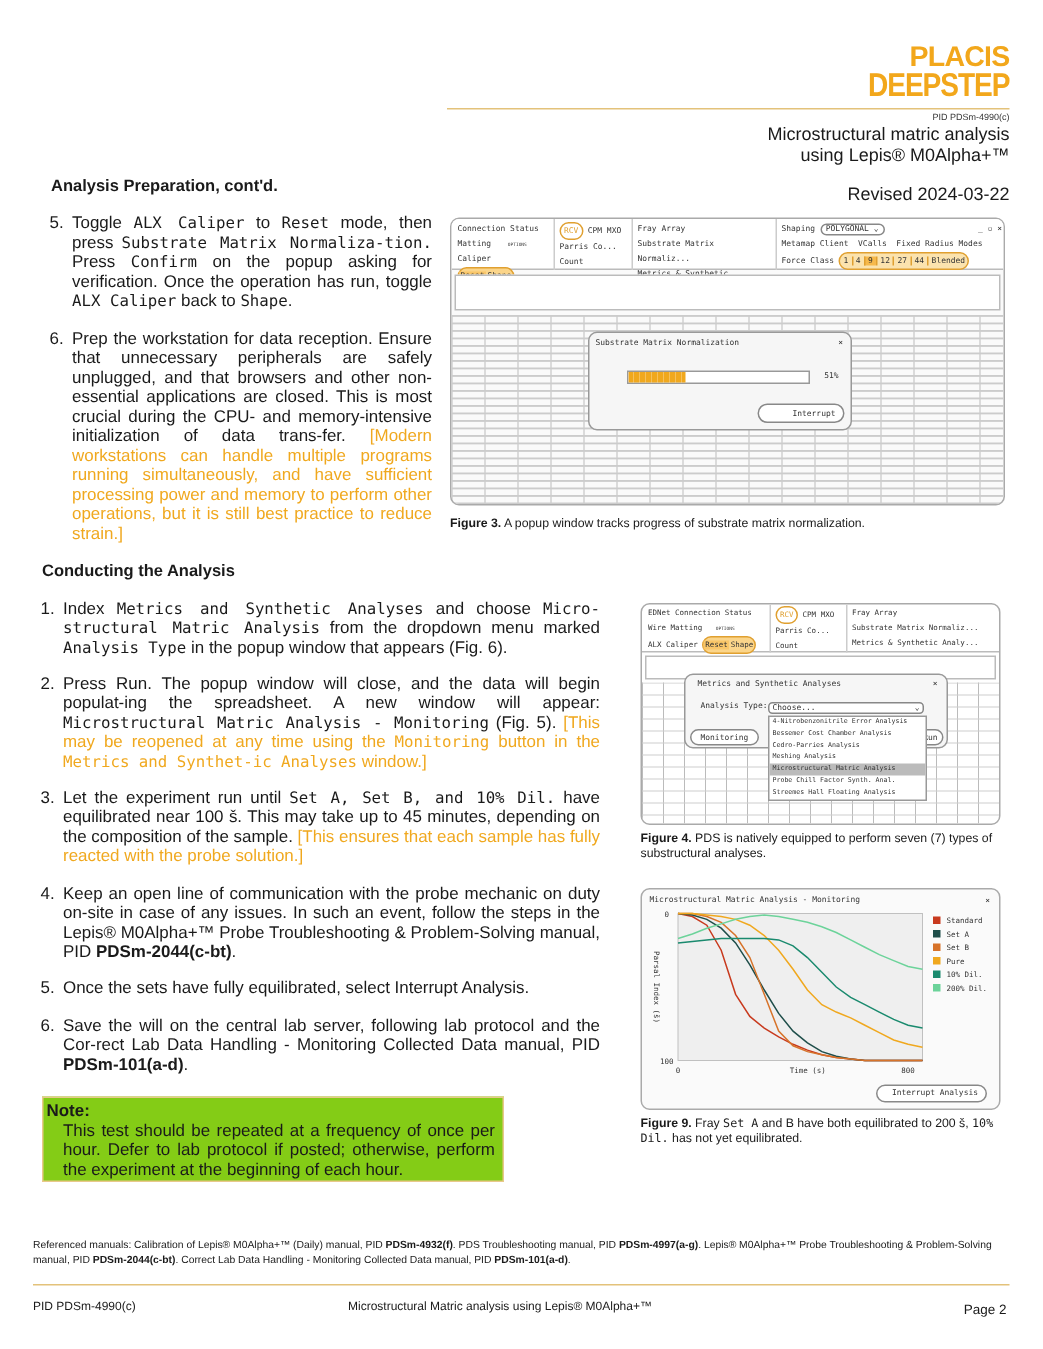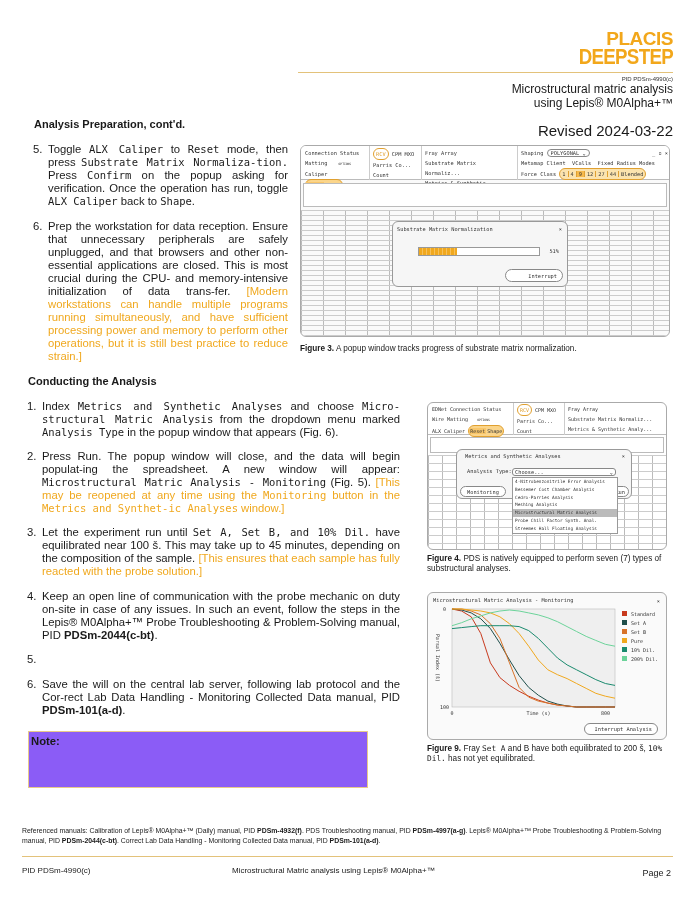--- a/index.html
+++ b/index.html
@@ -6,35 +6,35 @@
 body{width:695px;height:899px;background:#fff;font-family:"Liberation Sans",sans-serif;color:#1a1a1a;position:relative;overflow:hidden}
 .mono{font-family:"DejaVu Sans Mono",monospace;letter-spacing:0}
 .abs{position:absolute}
 .logo{right:22px;top:30px;text-align:right;color:#f2a71b;font-weight:bold;line-height:0.9}
 .logo .l1{font-size:19px;letter-spacing:-0.5px}
 .logo .l2{font-size:22px;letter-spacing:-0.8px;font-family:"Liberation Sans",sans-serif;transform:scaleX(0.85);transform-origin:right}
 .hr-gold{height:1px;background:#e3c27a}
 .hdr{right:22px;top:76px;text-align:right}
 .hdr .pid{font-size:6px;color:#333}
 .hdr .t{font-size:12px;line-height:14px}
-.rev{right:22px;top:122px;font-size:15px}
+.rev{right:22px;top:122px;font-size:12px}
 h3{font-size:11px;font-weight:bold}
 .item{position:absolute;font-size:11.3px;line-height:13px;text-align:justify}
 .item .num{position:absolute;left:-15px;top:0}
 .item .mono{font-size:10.5px}
 .gold{color:#f0a81e}
 .gold .mono{color:#f0a81e}
 .fig{border:1px solid #aaa;border-radius:6px;background:#fafafa;overflow:hidden}
 .grid{background-image:linear-gradient(#ccc 1px,transparent 1px),linear-gradient(90deg,#bbb 1px,transparent 1px);background-size:22px 5px,22px 5px}
 .cap{font-size:8.2px;line-height:10px}
 .cap b{font-weight:bold}
 .tb{font-family:"DejaVu Sans Mono",monospace;font-size:5.3px;color:#333;line-height:10px}
 .pill{display:inline-block;border:1px solid #e0a030;border-radius:6px;background:#fbd58a;padding:0 2px}
 .pill-o{display:inline-block;border:1px solid #e0a030;border-radius:6px;color:#e0a030;padding:0 2px}
-.note{left:28px;top:731px;width:340px;height:57px;background:#8b5cf6;border:1px solid #e8c98a;font-size:11.3px;line-height:13px;padding:3px 5px}
+.note{left:28px;top:731px;width:308px;height:57px;background:#84cc16;border:1px solid #e8c98a;font-size:11.3px;line-height:13px;padding:3px 5px}
 .refs{left:22px;top:826px;width:660px;font-size:6.9px;line-height:10px}
 .foot{top:866px;font-size:8px}
 </style>
 </head>
 <body>
 
 <div class="abs logo">
   <div class="l1">PLACIS</div>
   <div class="l2">DEEPSTEP</div>
 </div>
@@ -113,29 +113,31 @@
   <span>Let the experiment run until </span><span class="mono">Set A, Set B, and 10% Dil.</span><span> have equilibrated near 100 š. This may take up to 45 minutes, depending on the composition of the sample. </span><span class="gold">[This ensures that each sample has fully reacted with the probe solution.]</span>
 </div>
 
 <div class="item" style="left:42px;top:590px;width:358px">
   <span class="num">4.</span>
   <span>Keep an open line of communication with the probe mechanic on duty on-site in case of any issues. In such an event, follow the steps in the Lepis® M0Alpha+™ Probe Troubleshooting &amp; Problem-Solving manual, PID </span><b>PDSm-2044(c-bt)</b><span>.</span>
 </div>
 
 <div class="item" style="left:42px;top:653px;width:358px">
   <span class="num">5.</span>
+  <span>Once the sets have fully equilibrated, select Interrupt Analysis.</span>
 </div>
 
 <div class="item" style="left:42px;top:678px;width:358px">
   <span class="num">6.</span>
   <span>Save the will on the central lab server, following lab protocol and the Cor-rect Lab Data Handling - Monitoring Collected Data manual, PID </span><b>PDSm-101(a-d)</b><span>.</span>
 </div>
 
 <div class="abs note">
   <b style="display:block;margin-left:-3px">Note:</b>
+  <div style="padding-left:8px;text-align:justify">This test should be repeated at a frequency of once per hour. Defer to lab protocol if posted; otherwise, perform the experiment at the beginning of each hour.</div>
 </div>
 
 <div class="abs fig" style="left:427px;top:402px;width:240px;height:148px;background:#fff">
   <div class="tb" style="position:absolute;left:0;top:0;width:100%;height:32px;border-bottom:1px solid #bbb;font-size:5px">
     <div style="position:absolute;left:4px;top:1px">
       <div>EDNet Connection Status</div>
       <div><span>Wire Matting</span> <span style="font-size:3px;margin-left:6px">OPTIONS</span></div>
       <div><span>ALX Caliper</span> <span class="pill" style="padding:0"><span style="background:#f9c669;padding:0 1px">Reset</span><span style="padding:0 1px">Shape</span></span></div>
     </div>
     <div style="position:absolute;left:85px;top:0;height:32px;border-left:1px solid #ccc;padding:1px 3px">

